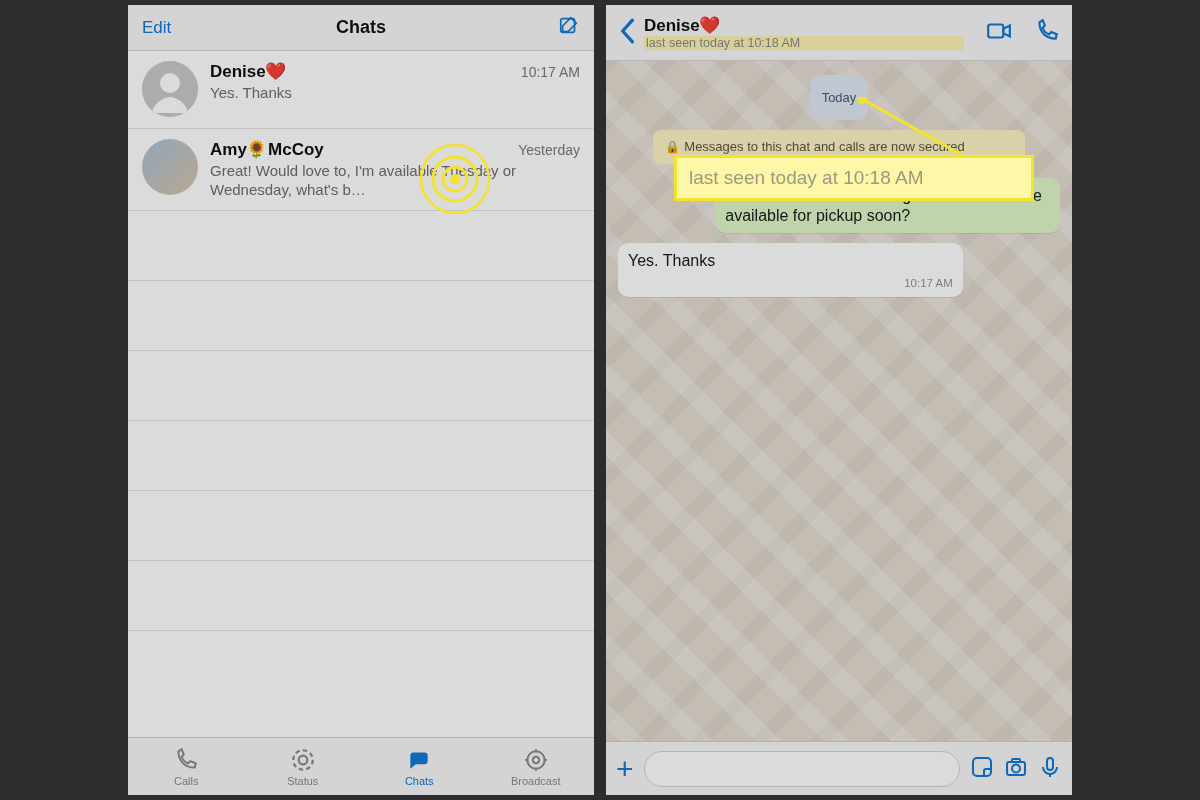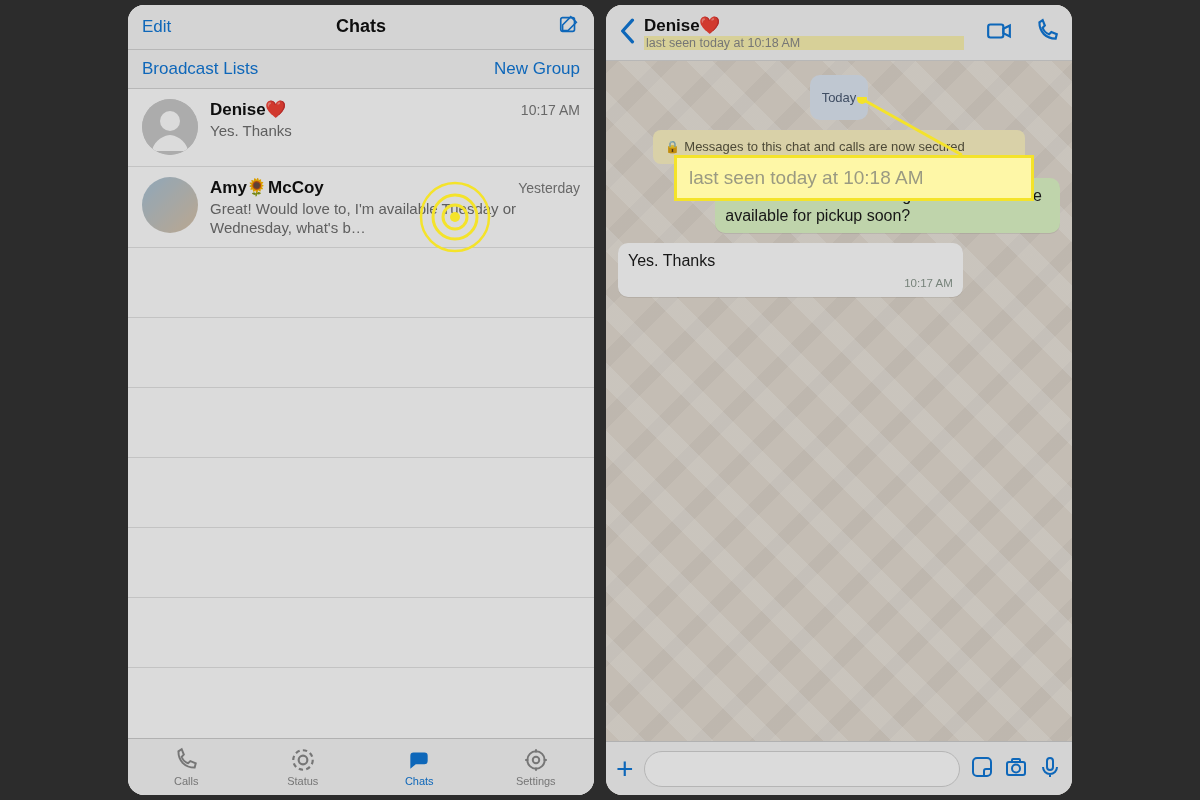--- a/index.html
+++ b/index.html
@@ -16,21 +16,21 @@
     left: 128px;
     top: 5px;
     width: 944px;
     height: 790px;
     display: flex;
     gap: 12px;
   }
   .phone {
     width: 466px;
     height: 790px;
-    border-radius: 16px;
+    border-radius: 0;
     overflow: hidden;
     position: relative;
     display: flex;
     flex-direction: column;
   }
 
   
   .dim-overlay {
     position:absolute; inset:0;
     background: rgba(0,0,0,0.14);
@@ -165,24 +165,20 @@
   <div class="phone left">
     <div class="nav1">
       <span class="link">Edit</span>
       <span class="title">Chats</span>
       <span class="compose" style="z-index:2;">
         <svg viewBox="0 0 24 24">
             <rect x="3" y="4" width="15" height="15" rx="2" fill="none" stroke="#1178d8" stroke-width="1.8"></rect>
             <path d="M14 3l6 6-9 9H5v-6z" fill="none" stroke="#1178d8" stroke-width="1.8"></path>
           </svg>
       </span>
-    </div>
-    <div class="nav2">
-      <span class="link">Broadcast Lists</span>
-      <span class="link">New Group</span>
     </div>
 
     <div class="list">
 
       <div class="row">
         <div class="avatar">
           <svg viewBox="0 0 56 56">
               <circle cx="28" cy="28" r="28" fill="#c9c9c9"></circle>
               <circle cx="28" cy="22" r="10" fill="#fff"></circle>
               <path d="M10 52c2-12 14-16 18-16s16 4 18 16" fill="#fff"></path>
@@ -247,21 +243,21 @@
         <svg viewBox="0 0 24 24">
             <circle cx="12" cy="12" r="8" fill="none" stroke="currentColor" stroke-width="1.8"></circle>
             <circle cx="12" cy="12" r="3" fill="none" stroke="currentColor" stroke-width="1.8"></circle>
             <g stroke="currentColor" stroke-width="1.8">
               <line x1="12" y1="2" x2="12" y2="5"></line>
               <line x1="12" y1="19" x2="12" y2="22"></line>
               <line x1="2" y1="12" x2="5" y2="12"></line>
               <line x1="19" y1="12" x2="22" y2="12"></line>
             </g>
           </svg>
-        <span>Settings</span>
+        <span>Broadcast</span>
       </div>
     </div>
 
     <div class="dim-overlay"></div>
   </div>
 
   <div class="phone right">
     <div class="convo-header">
       <span class="back">
         <svg viewBox="0 0 14 24">

